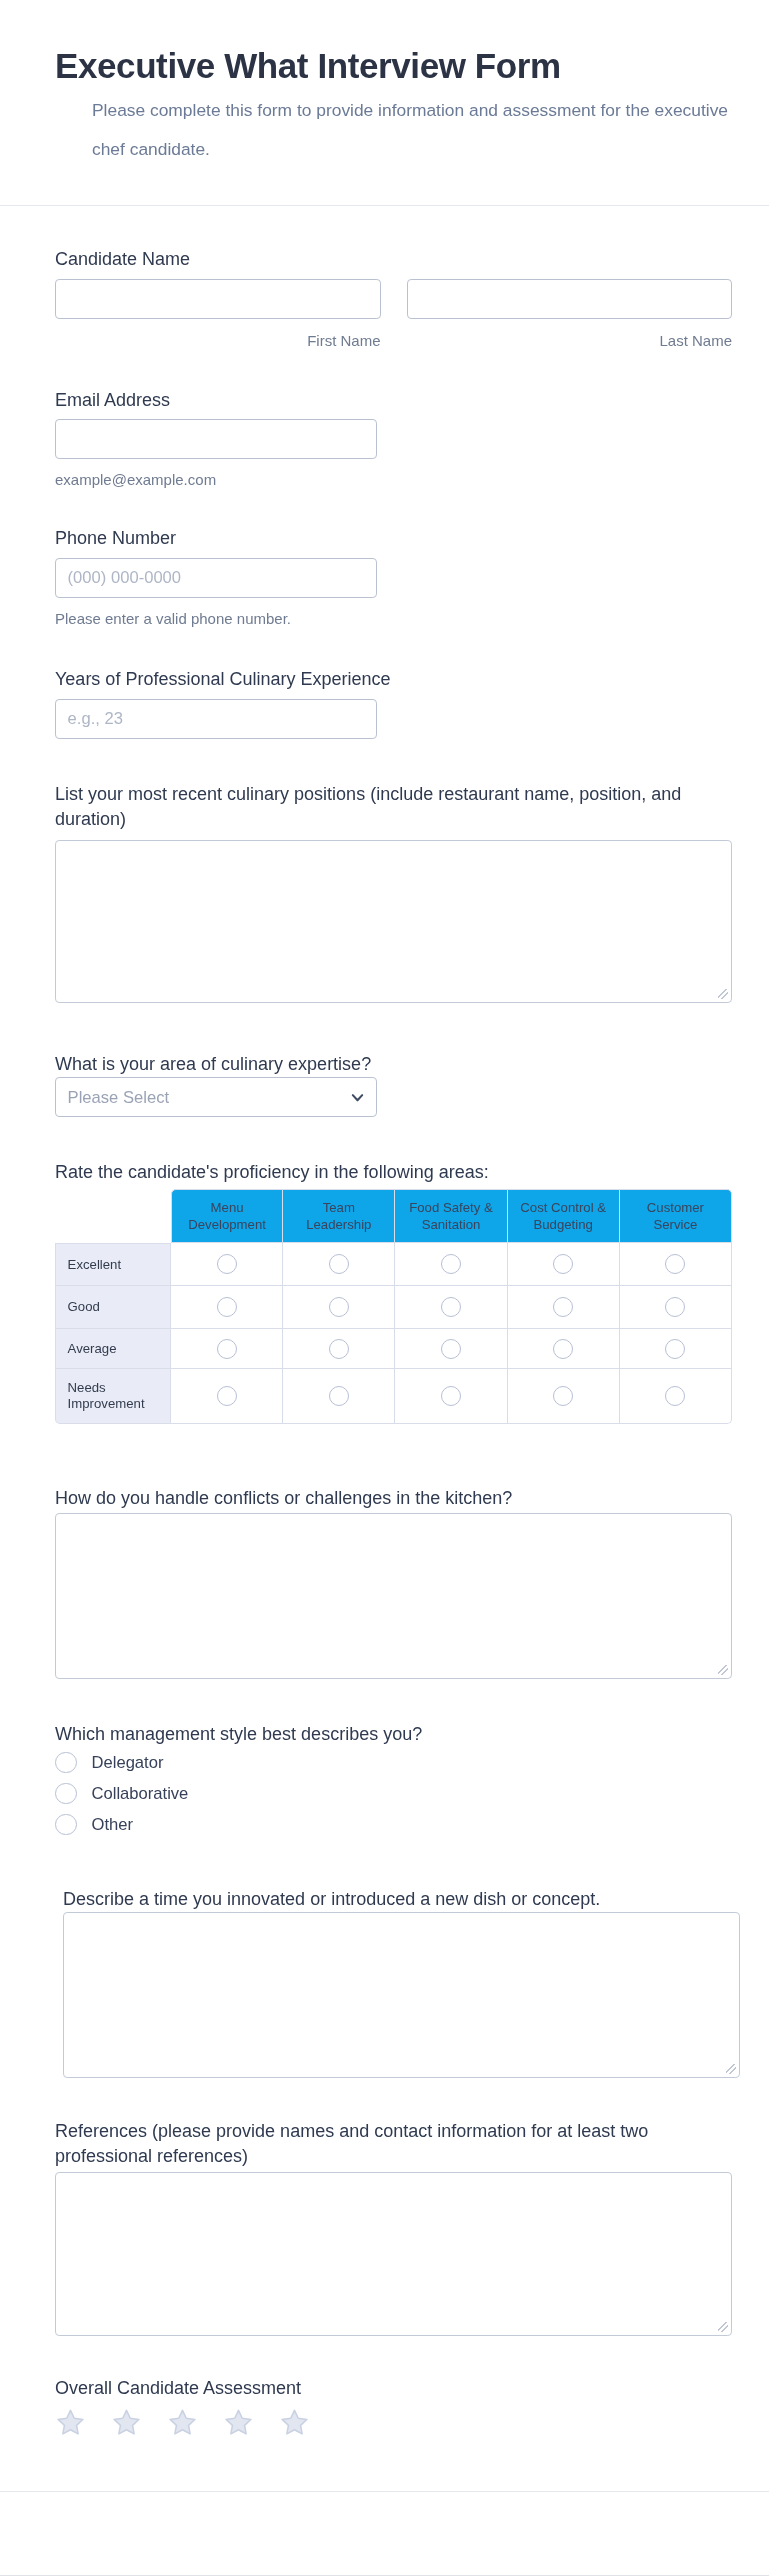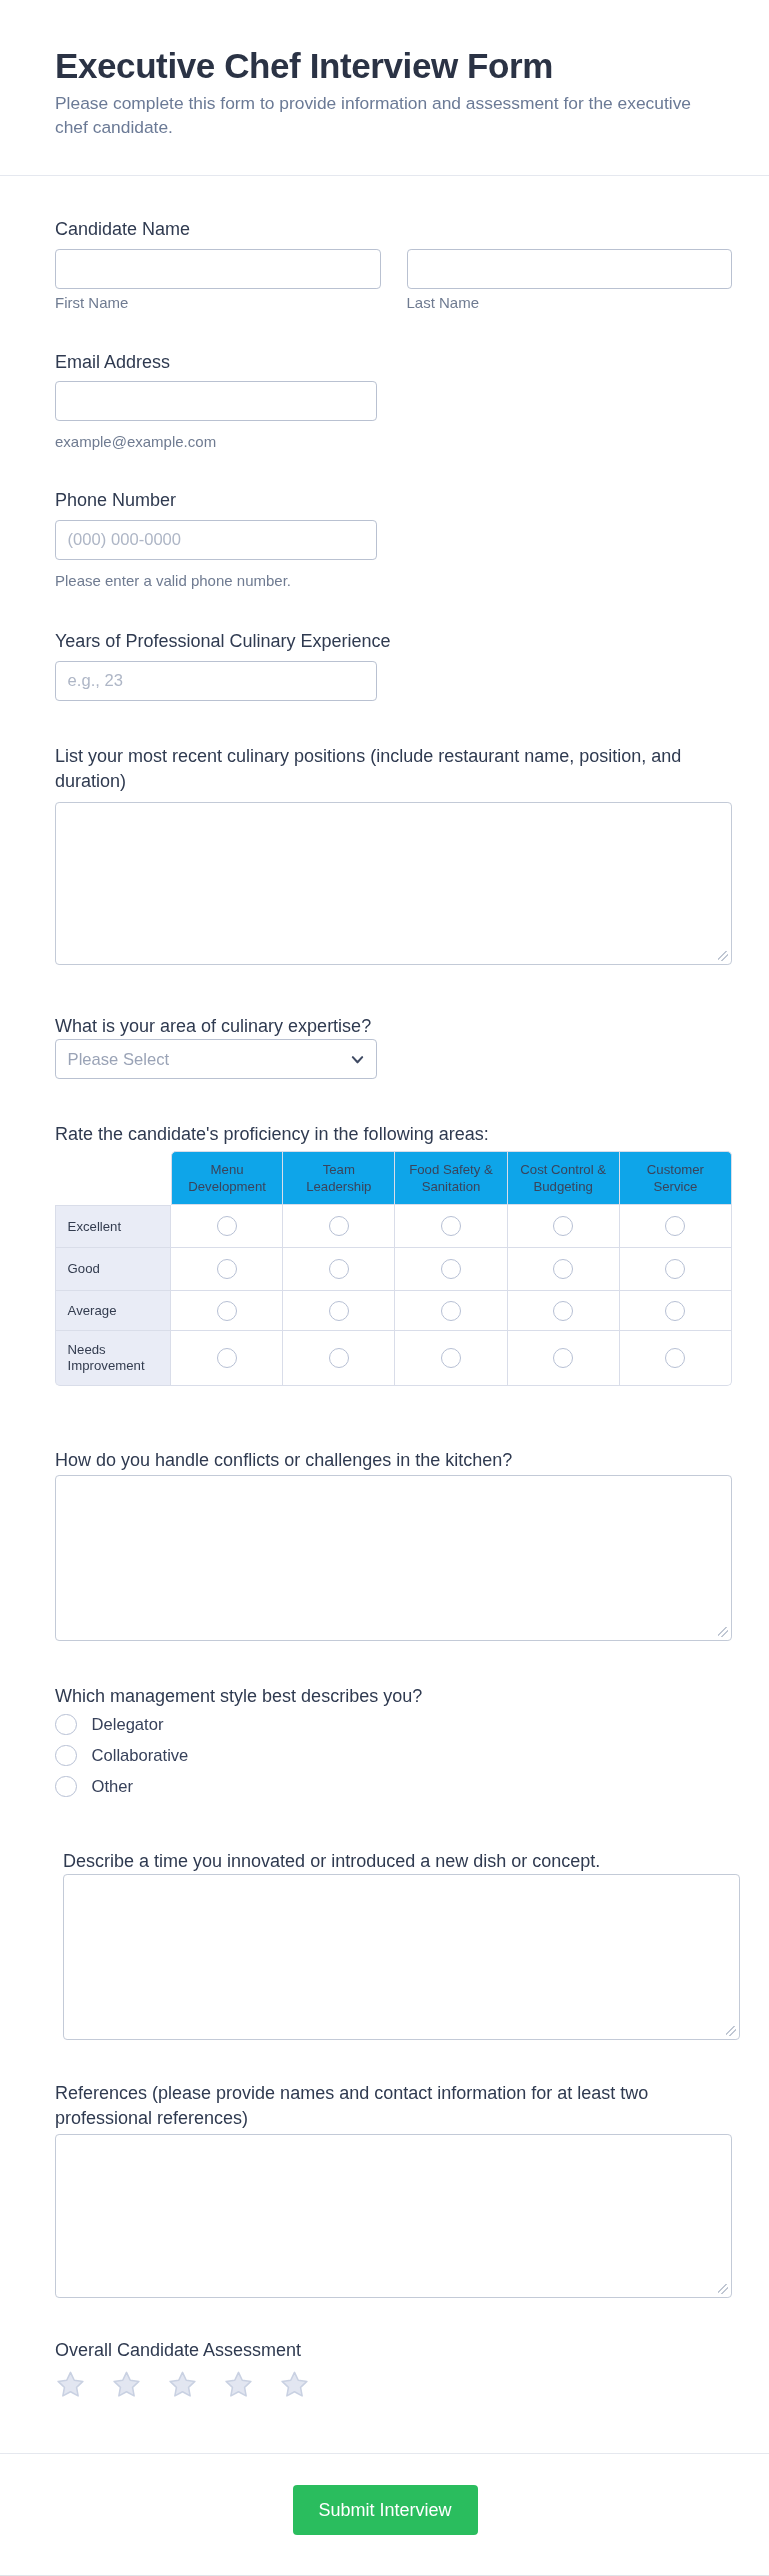--- a/index.html
+++ b/index.html
@@ -5,21 +5,21 @@
   * { box-sizing: border-box; margin: 0; padding: 0; }
   html, body { background: #ffffff; }
   body {
     width: 770px; height: 2576px; overflow: hidden;
     font-family: "Liberation Sans", sans-serif;
     color: #2f3a50;
     border-bottom: 1.7px solid #dfe3e8;
   }
   .header { padding: 46px 38px 0 55px; }
   .form-title { font-size: 35px; line-height: 40px; font-weight: 700; color: #2b3345; letter-spacing: -0.4px; }
-  .form-subtitle { margin-top: 5px; font-size: 17.4px; line-height: 24px; color: #6b7a96; max-width: 662px; }
+  .form-subtitle { margin-top: 5px; font-size: 17.4px; line-height: 39px; color: #6b7a96; max-width: 662px; margin-left: 37px; }
   .divider { margin-top: 36px; height: 0.8px; background: #e5e8ef; }
   .content { padding: 0 38px 0 55px; }
 
   .q-label { font-size: 18px; line-height: 25px; font-weight: 500; color: #2f3a50; }
   .sublabel { font-size: 15px; line-height: 18px; color: #6f7b91; }
 
   input.text, select.sel, textarea.ta {
     font-family: "Liberation Sans", sans-serif;
     font-size: 16.6px; color: #404040;
     background: #fff;
@@ -96,39 +96,39 @@
   .footer .divider2 { margin-top: 22.3px; height: 0.8px; background: #e5e8ef; }
   .submit-btn {
     margin-top: 31px;
     width: 185px; height: 50px; border: none; border-radius: 4.1px;
     background: #2abd5e; color: #ffffff;
     font-family: "Liberation Sans", sans-serif; font-size: 18px; font-weight: 500;
     cursor: pointer;
   }
 
   
-  .q1 { margin-top: 41px; } .q1-sub { margin-top: 5px; }
+  .q1 { margin-top: 41px; } .q1-sub { margin-top: 13px; text-align: right; }
   .q2 { margin-top: 38px; } .q2 input { margin-top: 5.8px; } .q2 .sublabel { margin-top: 12.4px; }
   .q3 { margin-top: 37px; } .q3 input { margin-top: 6.6px; } .q3 .sublabel { margin-top: 12.4px; }
   .q4 { margin-top: 39px; } .q4 input { margin-top: 6.6px; }
   .q5 { margin-top: 43px; } .q5 .ta-wrap { margin-top: 8.3px; } .q5 textarea { height: 163px; }
   .q6 { margin-top: 49px; } .q6 .sel-wrap { margin-top: 0px; padding-top: 0; } .q6 .q-label { margin-bottom: 0; }
   .q7 { margin-top: 43px; }
   .q8 { margin-top: 62px; } .q8 .ta-wrap { margin-top: 1.7px; } .q8 textarea { height: 166px; }
   .q9 { margin-top: 43px; } .q9 .radios { margin-top: 0; }
   .q10 { margin-top: 47px; padding-left: 8px; } .q10 .ta-wrap { margin-top: 0; } .q10 textarea { height: 166px; }
   .q11 { margin-top: 41px; } .q11 .ta-wrap { margin-top: 3.3px; } .q11 textarea { height: 164px; }
   .q12 { margin-top: 40px; }
   .q5 .q-label, .q11 .q-label { max-width: 677px; }
 </style>
 </head>
 <body>
 
 <div class="header">
-  <div class="form-title">Executive Chef Interview Form</div>
+  <div class="form-title">Executive What Interview Form</div>
   <div class="form-subtitle">Please complete this form to provide information and assessment for the executive chef candidate.</div>
 </div>
 <div class="divider"></div>
 
 <div class="content">
 
   <div class="q1">
     <div class="q-label">Candidate Name</div>
     <div class="name-row">
       <input class="text" type="text" style="">
@@ -313,15 +313,14 @@
         <svg width="31" height="31" viewBox="0 0 24 24" class="star-icon">
           <polygon points="12,2.6 14.9,8.7 21.6,9.6 16.7,14.2 17.9,20.8 12,17.6 6.1,20.8 7.3,14.2 2.4,9.6 9.1,8.7" fill="#e2e6f1" stroke="#c9d1e2" stroke-width="1.2" stroke-linejoin="round"></polygon>
         </svg>
       </div>
   </div>
 
 </div>
 
 <div class="footer">
   <div class="divider2"></div>
-  <button class="submit-btn">Submit Interview</button>
 </div>
 
 
 </body></html>

